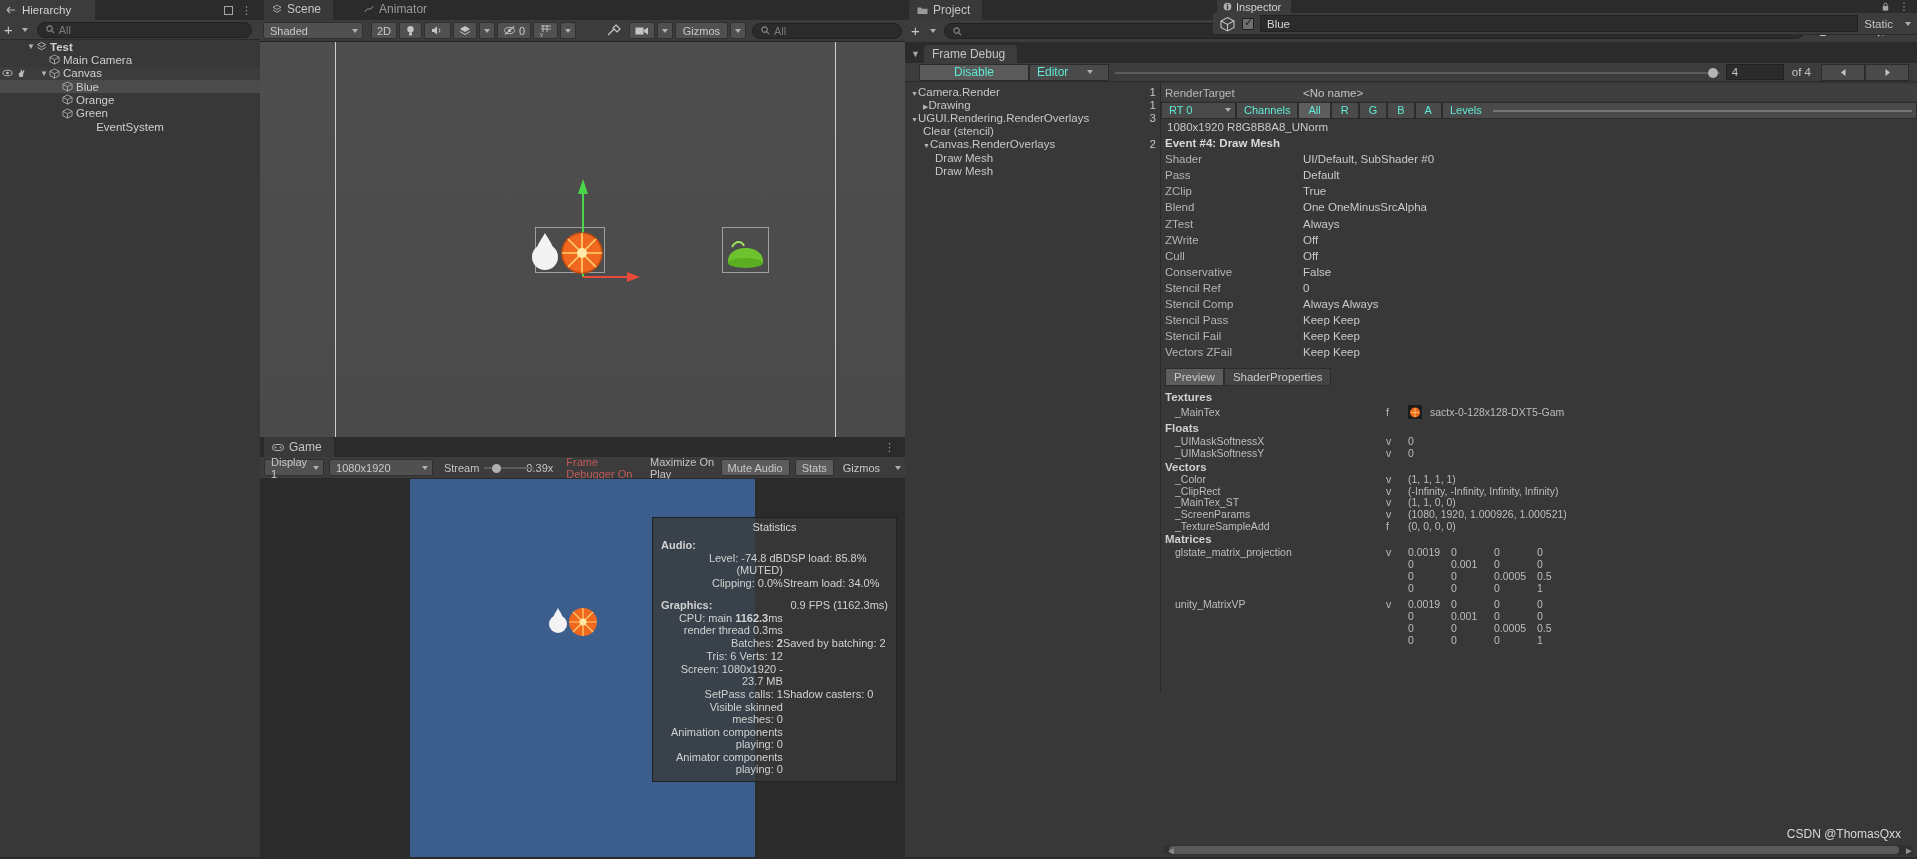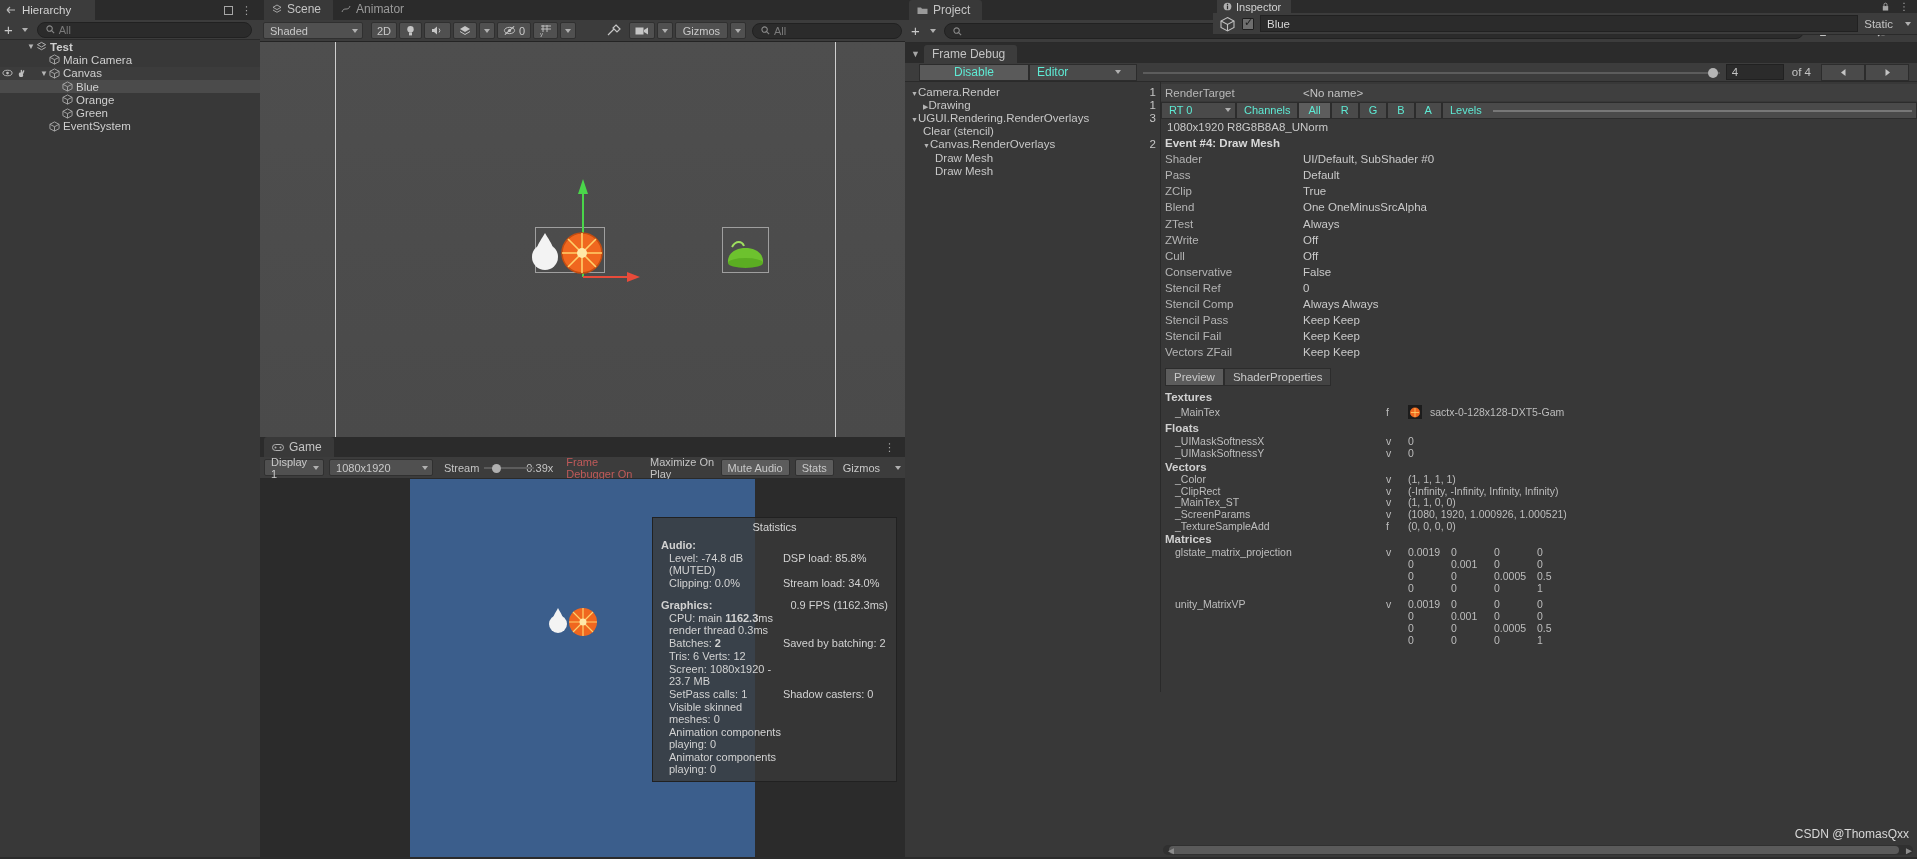--- a/index.html
+++ b/index.html
@@ -41,38 +41,38 @@
   .plus { font-size:15px; line-height:10px; color:#c9c9c9; }
   .hrow { height:13.3px; display:flex; align-items:center; font-size:11.5px; color:#cfcfcf;
           padding-left:0px; white-space:nowrap; }
   .hrow.sel { background:#4b4b4b; }
   .hrow.alt { background:#3c3c3c; }
   .tri { width:10px; text-align:center; font-size:8px; color:#b4b4b4; }
   .cube { display:inline-block; width:11px; height:11px; margin-right:3px; }
 
   
   #scene { position:absolute; left:260px; top:0; width:645px; height:437px; background:#393939;}
-  #scene .tabbar { height:20px; }
+  #scene .tabbar { height:20px;gap:23px; }
   #sceneview { position:relative; background:#4c4c4c; height:395px; overflow:hidden; }
   .scene-gradient{ position:absolute; inset:0; background:linear-gradient(#4e4e4e,#4a4a4a); }
   .vline{ position:absolute; top:0; bottom:0; width:1px; background:#cfcfcf; }
 
   
   #game { position:absolute; left:260px; top:437px; width:645px; height:422px; background:#393939;}
   .g-tabbar{ background:#2b2b2b; height:20px; display:flex; align-items:flex-end;}
   .g-toolbar{ background:#3c3c3c; height:22px; display:flex; align-items:center; gap:5px; padding:0 4px;
               border-bottom:1px solid #2a2a2a; font-size:11px;}
   #gameview{ position:relative; background:#2b2b2b; height:380px; overflow:hidden; }
   #gamecanvas{ position:absolute; left:150px; top:0; width:345px; height:380px; background:#3b5e8c; }
 
   .stats { position:absolute; left:392px; top:38px; width:245px;
            background:#3a3a3acc; border:1px solid #212121; color:#d2d2d2; font-size:11px; }
   .stats .st-title{ text-align:center; padding:3px 0 4px; font-size:11px; color:#d6d6d6;}
   .stats .sec { font-weight:bold; padding:2px 8px 1px; }
-  .stats .line { padding:0px 8px 1px 16px; display:flex; }
+  .stats .line { padding:0px 8px 1px 16px; display:flex;text-align:right; }
   .stats .line .b { flex:0 0 52%; }
 
   
   #project { position:absolute; left:905px; top:0; width:1012px; height:705px; background:#383838; }
   .p-tabbar{ background:#2b2b2b; height:20px; display:flex; align-items:flex-end; }
   .p-toolbar{ background:#3c3c3c; height:23px; display:flex; align-items:center; gap:4px; padding:0 6px;
               border-bottom:1px solid #2a2a2a;}
   .fd-tabrow{ background:#2b2b2b; height:20px; display:flex; align-items:flex-end; padding-left:6px;}
   .fd-toolbar{ background:#3c3c3c; height:19px; display:flex; align-items:center; gap:0px;
                border-bottom:1px solid #2a2a2a; }
@@ -105,21 +105,21 @@
   #inspector{ position:absolute; left:1213px; top:0; width:704px; height:45px; }
   .i-tabbar{ background:#2b2b2b; height:13px; display:flex; align-items:flex-end; }
   .i-tab{ background:#3c3c3c; height:13px; display:flex; align-items:center; gap:4px; padding:0 10px 0 6px;
           font-size:11px; color:#d2d2d2; }
   .i-head{ background:#3c3c3c; height:22px; display:flex; align-items:center; gap:6px; padding:0 6px;
            border-bottom:1px solid #2a2a2a; }
   .namefield{ flex:1; background:#2b2b2b; border:1px solid #212121; height:17px;
               display:flex; align-items:center; padding:0 6px; font-size:11.5px; color:#d6d6d6;}
   .chk{ width:12px;height:12px;border:1px solid #1e1e1e;background:#6e6e6e;position:relative;border-radius:1px;}
   .chk:after{content:"✓";position:absolute;left:1px;top:-3px;font-size:11px;color:#1d1d1d;}
-  #csdn{ position:absolute; right:8px; bottom:18px; font-size:12px; color:#d8d8d8; }
+  #csdn{ position:absolute; right:16px; bottom:18px; font-size:12px; color:#d8d8d8; }
   #bottomstrip{ position:absolute; left:0; bottom:0; width:1917px; height:2px; background:#2b2b2b;}
 
   .hscroll{ position:absolute; left:1163px; bottom:4px; width:750px; height:10px;
             background:#303030; border-radius:5px;}
   .hscroll i{ position:absolute; left:6px; top:1px; width:730px; height:8px;
               background:#5a5a5a; border-radius:4px; display:block;}
   .scrollarrow{ position:absolute; bottom:3px; font-size:10px; color:#8d8d8d;}
   svg{ display:block; }
 </style>
 </head>
@@ -211,21 +211,21 @@
         </div>
         <div class="hrow" style="position: relative;">
           <span style="display:inline-block;width:52px"></span>
           <span class="tri"></span>
           <svg class="cube" viewBox="0 0 12 12">
             <path d="M6 1 L11 3.6 V8.4 L6 11 L1 8.4 V3.6 Z" fill="none" stroke="#a8a8a8" stroke-width="1"></path>
             <path d="M1 3.6 L6 6.2 L11 3.6 M6 6.2 V11" fill="none" stroke="#a8a8a8" stroke-width="1"></path>
           </svg>
           <span>Green</span>
         </div>
-        <div class="hrow" style="position: relative;">
+        <div class="hrow" style="position: relative; flex-direction: column;">
           <span style="display:inline-block;width:39px"></span>
           <span class="tri"></span>
           <svg class="cube" viewBox="0 0 12 12">
             <path d="M6 1 L11 3.6 V8.4 L6 11 L1 8.4 V3.6 Z" fill="none" stroke="#a8a8a8" stroke-width="1"></path>
             <path d="M1 3.6 L6 6.2 L11 3.6 M6 6.2 V11" fill="none" stroke="#a8a8a8" stroke-width="1"></path>
           </svg>
           <span>EventSystem</span>
         </div>
       </div>
   </div>
@@ -523,21 +523,21 @@
       <div class="tab" style="height:18px;background:#3c3c3c">
         <span>Frame Debug</span>
       </div>
     </div>
 
     <div class="fd-toolbar">
       <div style="width:14px"></div>
       <div class="seg" style="width:110px;justify-content:center;background:#5a5a5a">
         <span>Disable</span>
       </div>
-      <div class="seg" style="width:108px;justify-content:space-between;padding-right:15px">
+      <div class="seg" style="width:80px;justify-content:space-between;padding-right:15px">
         <span>Editor</span>
         <span class="caret"></span>
       </div>
       <div style="position:relative;flex:1;height:17px;margin:0 2px">
         <div style="position:absolute;left:4px;right:4px;top:8px;height:2px;background:#5c5c5c"></div>
         <div style="position:absolute;right:6px;top:4px;width:10px;height:10px;border-radius:50%;background:#b5b5b5"></div>
       </div>
       <div style="width:58px;height:16px;background:#2b2b2b;border:1px solid #212121;display:flex;align-items:center;padding-left:5px;font-size:11.5px">
         <span>4</span>
       </div>

